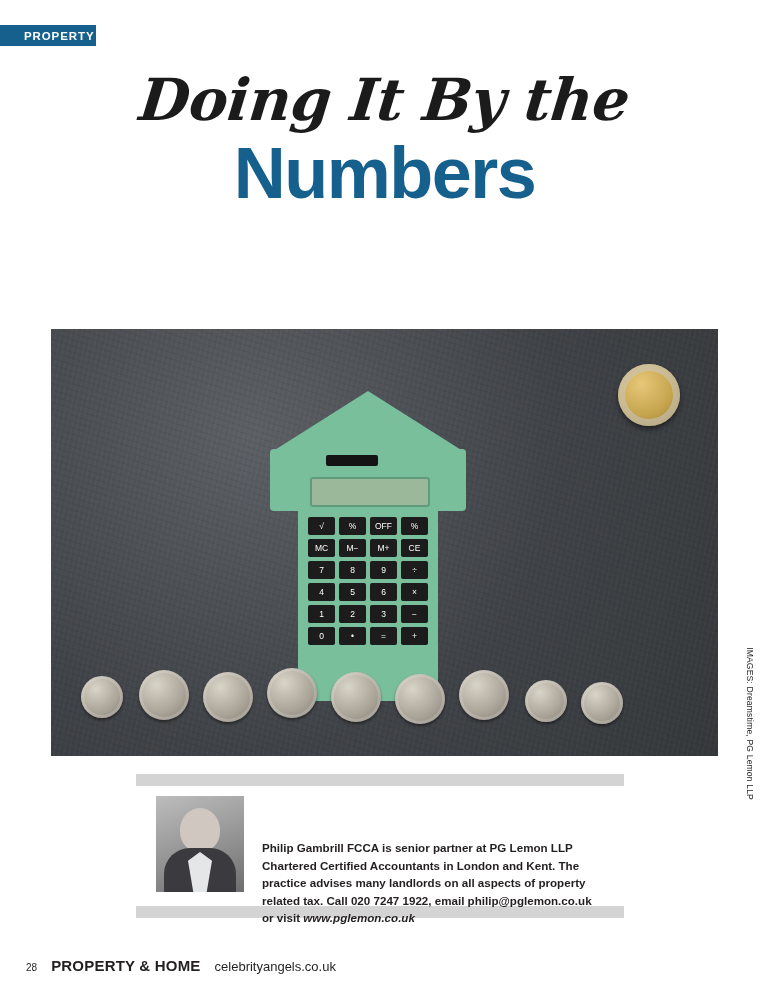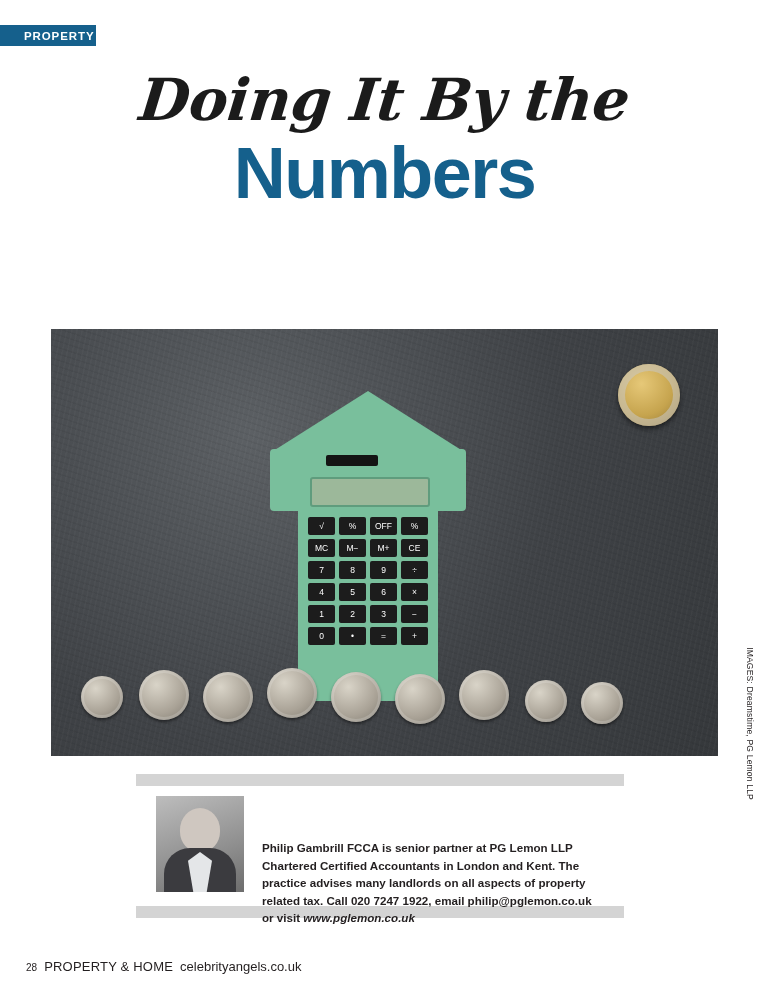--- a/index.html
+++ b/index.html
@@ -299,29 +299,29 @@
     white-space: nowrap;
   }
 
   
   .footer {
     position: absolute;
     left: 26px;
     bottom: 26px;
     display: flex;
     align-items: baseline;
-    gap: 7px;
+    gap: 14px;
   }
   .footer .page-num {
     font-size: 10px;
     color: #231f20;
   }
   .footer .pub {
-    font-size: 13px;
-    font-weight: normal;
+    font-size: 15px;
+    font-weight: bold;
     color: #231f20;
     letter-spacing: 0.2px;
   }
   .footer .site {
     font-size: 13px;
     color: #231f20;
   }
 </style>
 </head>
 <body>

